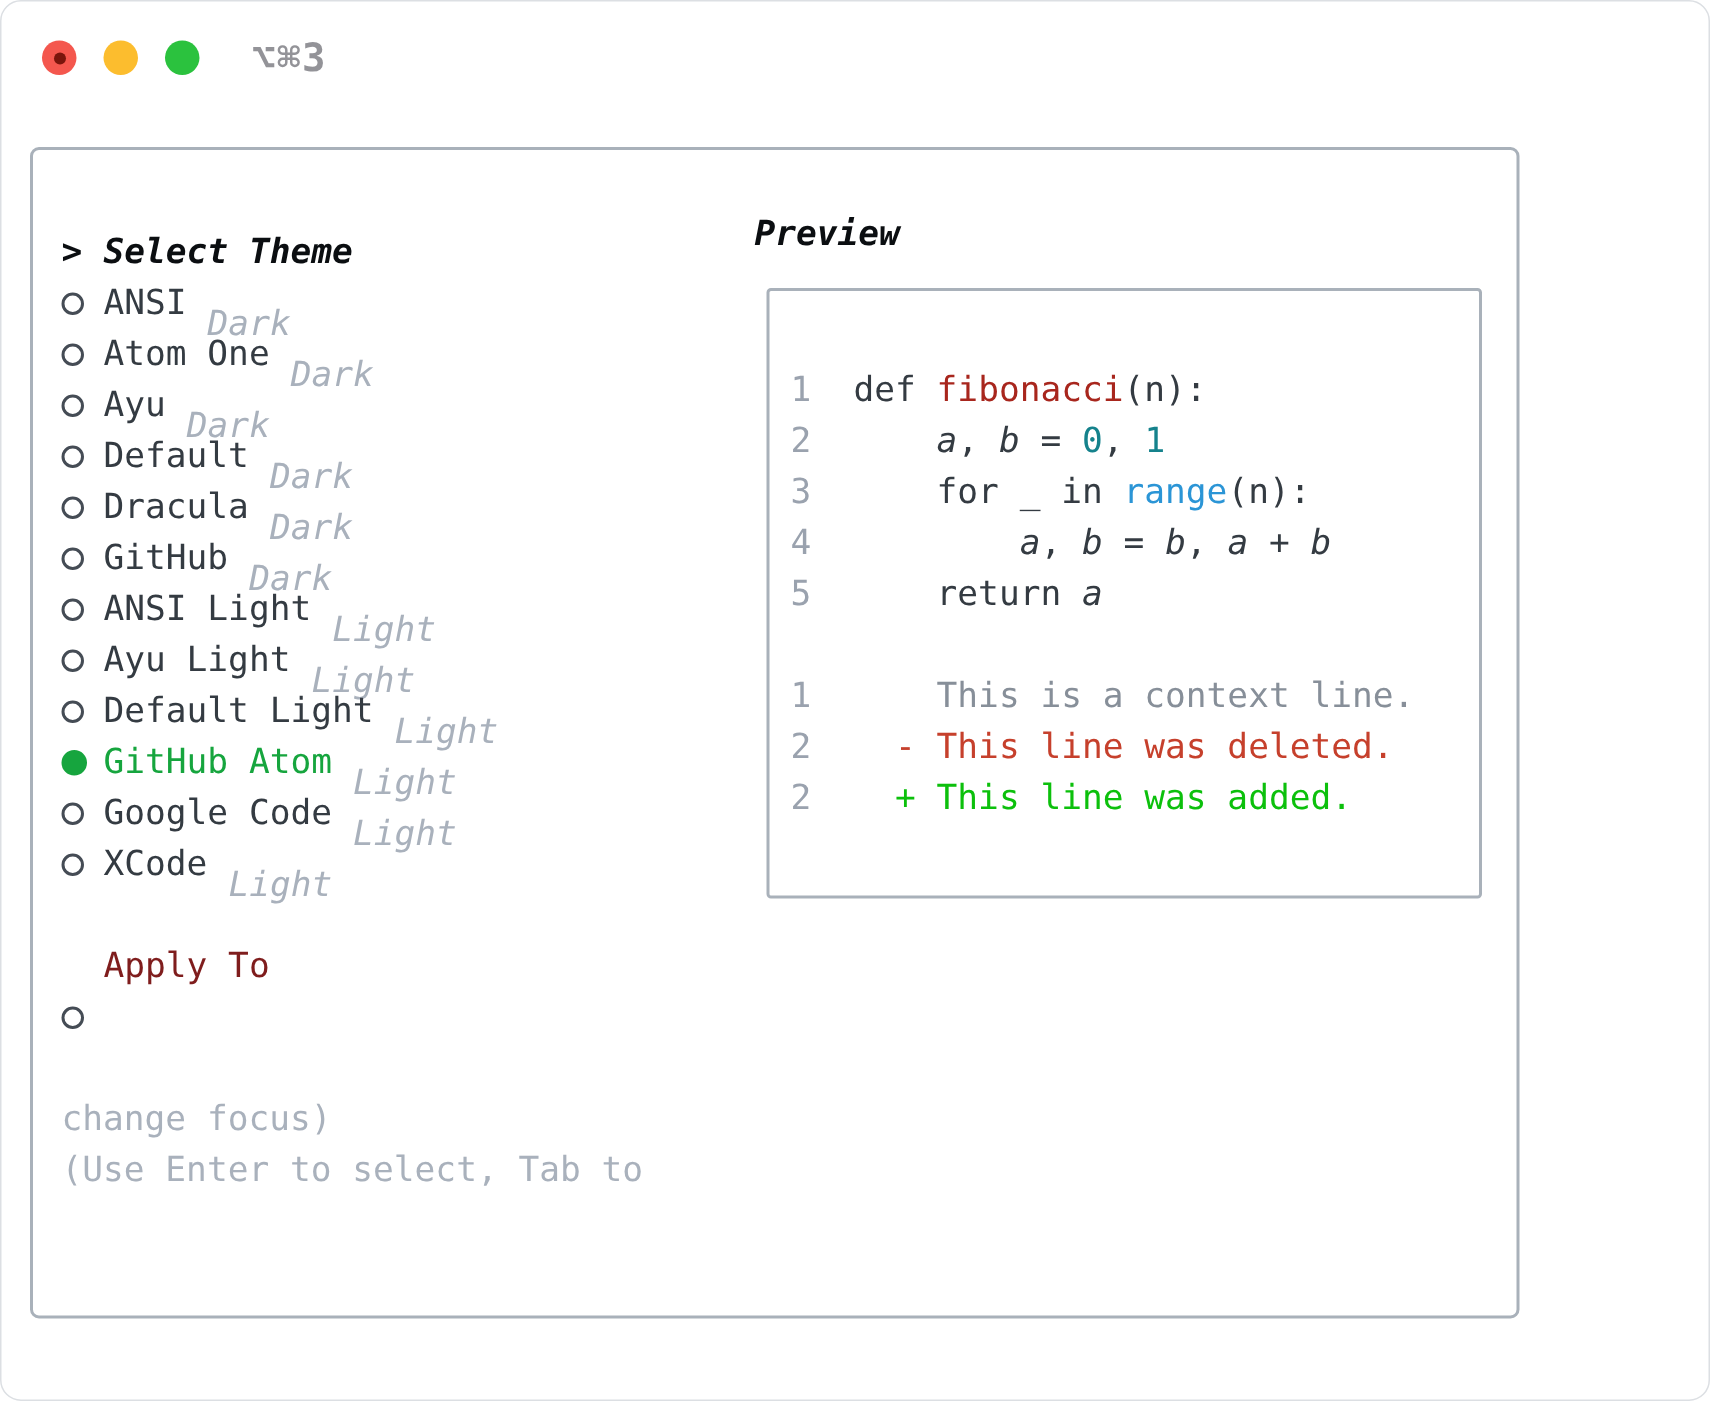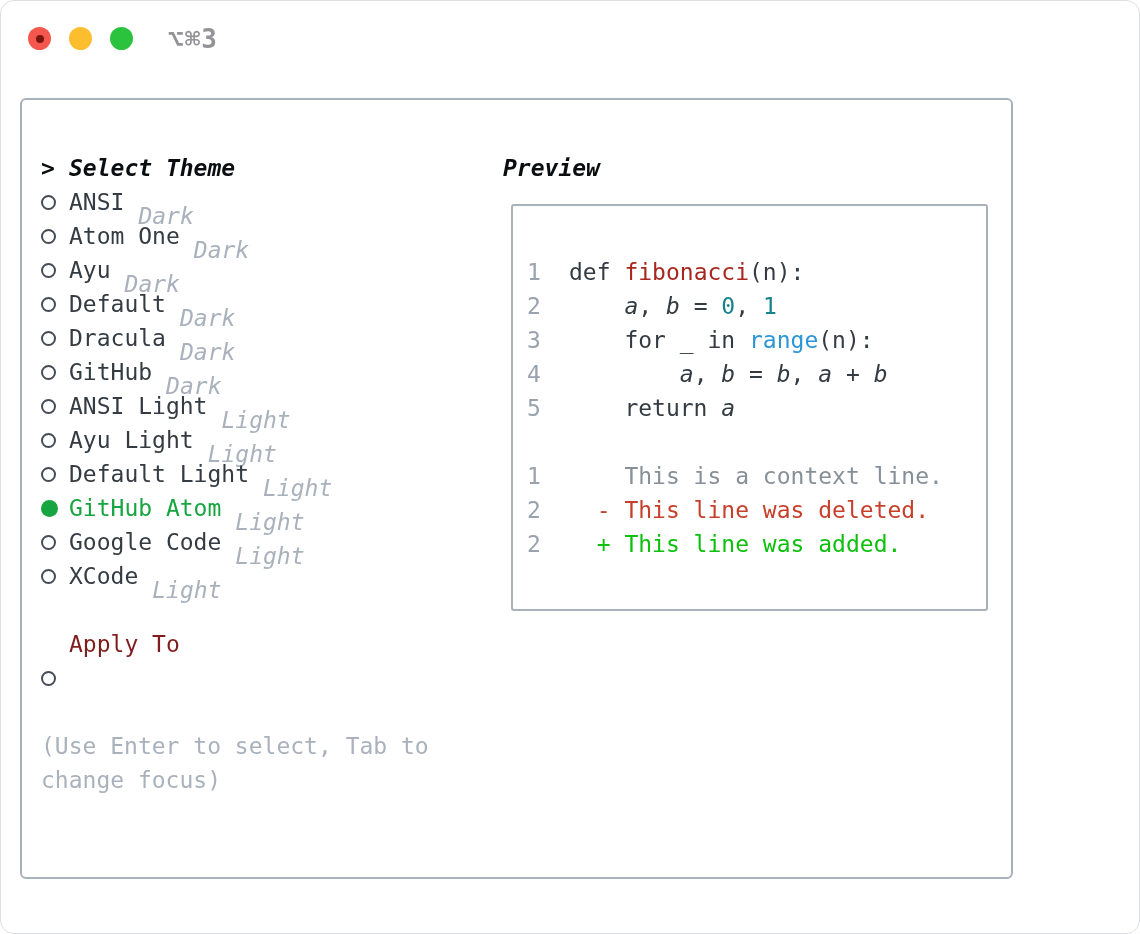--- a/index.html
+++ b/index.html
@@ -18,21 +18,21 @@
   .light{width:23px;height:23px;border-radius:50%;display:flex;align-items:center;justify-content:center;}
   .light.red{background:#f4574e;}
   .light.red .innerdot{width:8px;height:8px;border-radius:50%;background:#7a150c;}
   .light.yellow{background:#fcbd2e;}
   .light.green{background:#2bc23e;}
   .wtitle{position:absolute;left:167px;top:20px;font-weight:bold;font-size:26px;line-height:36px;color:#939398;
     font-family:"DejaVu Sans Mono","DejaVu Sans",monospace;letter-spacing:1px;}
   .panel{position:absolute;left:19px;top:97px;width:993px;height:781px;box-sizing:border-box;
     border:2px solid var(--border);border-radius:6px;background:#fff;}
   .leftcol{position:absolute;left:19px;top:51px;width:450px;}
-  .rightcol{position:absolute;left:481px;top:51px;}
+  .rightcol{position:absolute;left:481px;top:39px;}
   .row{height:34px;display:flex;align-items:center;white-space:pre;}
   .bcell{flex:none;width:28px;display:flex;align-items:center;}
   .ring{width:15px;height:15px;box-sizing:border-box;border:2.5px solid #454c55;border-radius:50%;}
   .dot{width:17px;height:17px;border-radius:50%;background:var(--green);}
   .prompt{font-weight:bold;color:var(--black);}
   .htext{font-weight:bold;color:var(--black);font-style:italic;}
   .subhead{color:#7f1d1d;}
   .tname{color:var(--ink);}
   .tname.sel{color:var(--green);}
   .tvariant{color:var(--muted);font-style:italic;padding-left:14px;margin-top:28px;}
@@ -91,22 +91,22 @@
       <div class="row"></div>
       <div class="row">
         <span class="bcell"></span>
         <span class="subhead">Apply To</span>
       </div>
       <div id="apply-rows">
           <div class="row"><span class="bcell"><span class="ring"></span></span></div>
         </div>
       <div class="row"></div>
       <div id="help-lines">
+          <div class="row"><span class="help">change focus)</span></div>
           <div class="row"><span class="help">(Use Enter to select, Tab to</span></div>
-          <div class="row"><span class="help">change focus)</span></div>
         </div>
     </div>
 
     <div class="rightcol">
       <div class="row">
         <span class="htext">Preview</span>
       </div>
       <div class="pbox">
         <div id="preview-lines">
             <div class="pline"><span class="lnum">1</span><span class="pcode"><span class="s-plain">def </span><span class="s-func">fibonacci</span><span class="s-plain">(n):</span></span></div>

